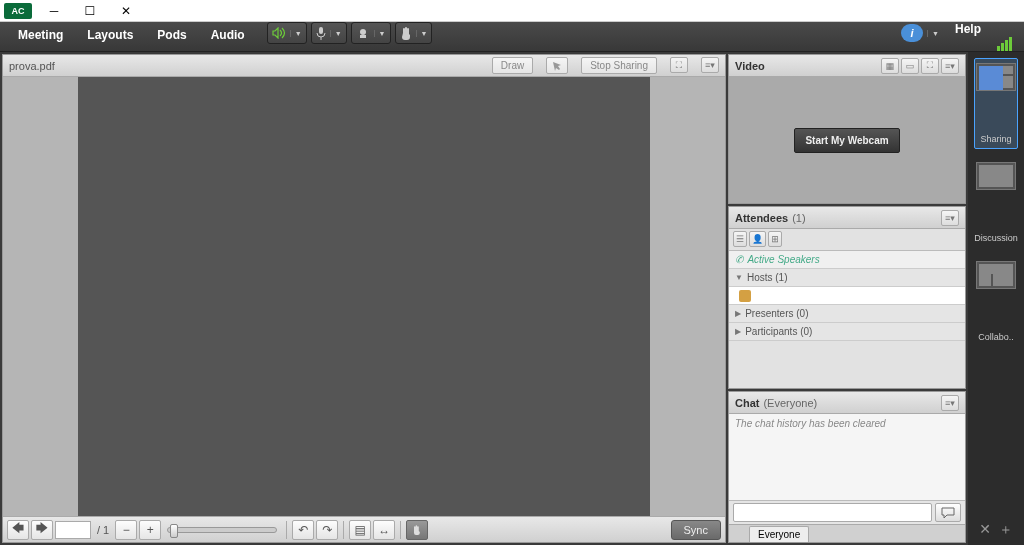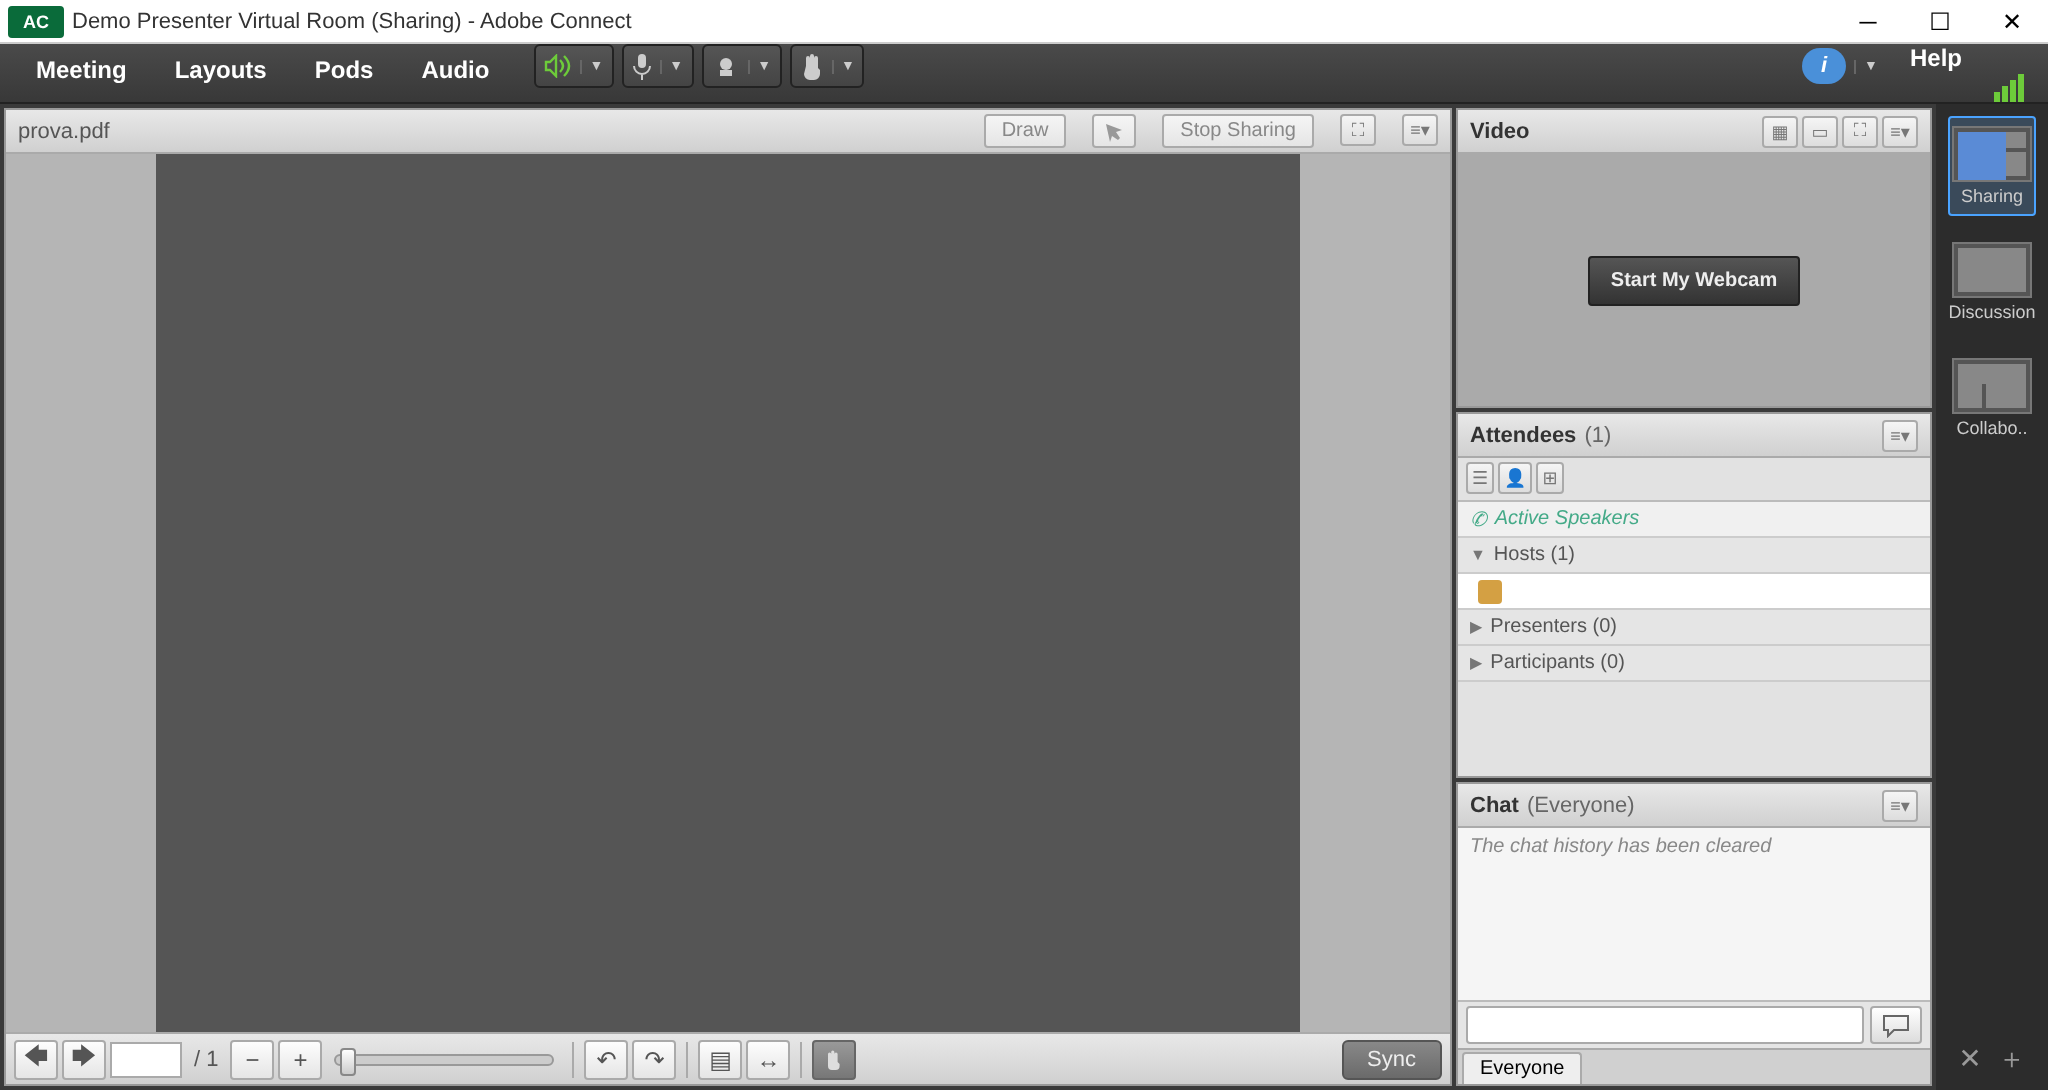--- a/index.html
+++ b/index.html
@@ -75,38 +75,37 @@
   .host-icon{width:12px;height:12px;background:#d4a043;border-radius:2px;margin-left:4px;}
   .att-fill{flex:1;background:#e2e2e2;}
   
   
   .chat-pod { height:152px;}
   .chat-body { flex:1; background:#f5f5f5; padding:4px 6px; font-size:10px; color:#888; font-style:italic;}
   .chat-input-row { height:24px; display:flex; padding:2px 4px; gap:3px; border-top:1px solid #bbb; background:#e5e5e5;}
   .chat-input { flex:1; border:1px solid #aaa; background:#fff; border-radius:2px;}
   .send-btn{ width:26px; border:1px solid #aaa; background:linear-gradient(#fff,#ddd); border-radius:2px;display:flex;align-items:center;justify-content:center;color:#666;font-size:12px;}
   .chat-tabs { height:18px; background:#d0d0d0; display:flex; align-items:flex-end;border-top:1px solid #aaa;}
-  .chat-tab{ font-size:10px; padding:2px 8px; background:#eee; border:1px solid #aaa; border-bottom:none; border-radius:2px 2px 0 0; margin-left:2px;}
+  .chat-tab{ font-size:10px; padding:2px 8px; background:#eee; border:1px solid #aaa; border-bottom:none; border-radius:2px 2px 0 0; margin-left:20px;}
   
   
   .layout-item { width:44px; display:flex; flex-direction:column; align-items:center; gap:2px; padding:4px 0;border:1px solid transparent;border-radius:2px;}
   .layout-item.active{ border:1px solid #4aa3ff; background:#3a4a5a;}
   .layout-thumb { width:40px; height:28px; background:#555; border:1px solid #777; position:relative;}
   .layout-thumb .lt-row{position:absolute;background:#888;}
-  .layout-label{ font-size:9px; color:#ccc;}
+  .layout-label{ font-size:9px; color:#ccc;margin-top:41px;}
   .layout-footer{margin-top:auto;display:flex;gap:8px;padding:6px;color:#999;font-size:14px;}
   
   svg{display:block;}
 </style>
 </head>
 <body>
 
 <div class="titlebar">
   <div class="app-icon">AC</div>
-  <div class="title-text">Demo Presenter Virtual Room (Sharing) - Adobe Connect</div>
   <div class="win-btns">
     <div class="win-btn">─</div>
     <div class="win-btn">☐</div>
     <div class="win-btn">✕</div>
   </div>
 </div>
 
 <div class="menubar">
   <div class="menu-item">Meeting</div>
   <div class="menu-item">Layouts</div>

